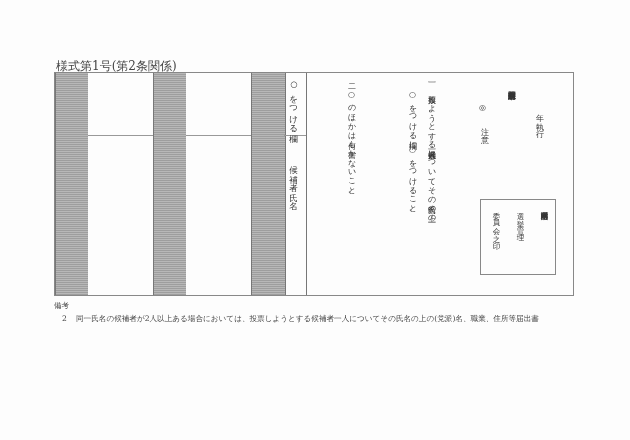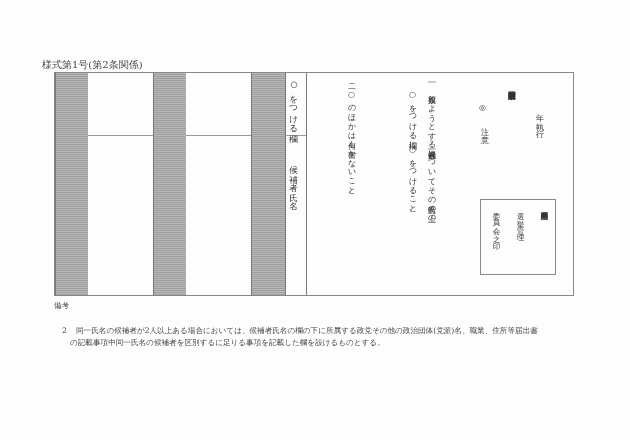--- a/index.html
+++ b/index.html
@@ -1,31 +1,31 @@
 <!DOCTYPE html>
 <html><head>
 <meta charset="utf-8">
 <style>
   html, body { margin:0; padding:0; }
   body { width:630px; height:440px; background:#fdfdfd; position:relative; overflow:hidden;
          font-family:"DejaVu Serif","Liberation Serif",serif; color:#333; }
-  .form-title { position:absolute; left:42px; top:58px; font-size:10px; color:#444; }
+  .form-title { position:absolute; left:56px; top:58px; font-size:12px; color:#444; }
   .ballot { position:absolute; left:54px; top:72px; width:520px; height:224px;
             border:1px solid #888; box-sizing:border-box; background:#fdfdfd; }
   .hatch { position:absolute; top:0; bottom:0; width:33px; border-left:1px solid #777; border-right:1px solid #777;
            background: repeating-linear-gradient(to bottom, #b8b8b8 0px, #b8b8b8 1px, #9e9e9e 1px, #9e9e9e 2px); }
   .cell { position:absolute; background:#fdfdfd; }
   .hline { position:absolute; height:0; border-top:1px solid #999; }
   .vline { position:absolute; width:0; border-left:1px solid #777; }
   .vert { writing-mode: vertical-rl; text-orientation: upright; position:absolute; white-space:nowrap; }
   .label-col { font-size:8.5px; letter-spacing:0px; }
   .notes { font-size:8px; }
   .seal { position:absolute; border:1px solid #888; box-sizing:border-box; }
   .remarks { position:absolute; left:54px; top:300px; font-size:7.6px; color:#444; line-height:12.5px; }
-  .remarks .head { margin-bottom:12px; }
+  .remarks .head { margin-bottom:0px; }
   .remarks .item { padding-left:8px; white-space:nowrap; }
   .remarks .cont { padding-left:16px; white-space:nowrap; }
   .num { display:inline-block; width:14px; }
 </style>
 </head>
 <body>
 
 <div class="form-title">様式第1号(第2条関係)</div>
 
 <div class="ballot">
@@ -65,16 +65,15 @@
   <div class="seal" style="left:425px; top:126px; width:76px; height:76px;">
     <div class="vert notes" style="right:6px; top:6px; font-size:7.5px; line-height:9px;">熊本県南阿蘇村</div>
     <div class="vert notes" style="right:30px; top:6px; font-size:7.5px;">選　挙　管　理</div>
     <div class="vert notes" style="right:54px; top:6px; font-size:7.5px;">委　員　会　之　印</div>
   </div>
 </div>
 
 <div class="remarks">
   <div class="head">備考</div>
   <div class="item">
-    <span class="num">2</span><span>同一氏名の候補者が2人以上ある場合においては、候補者氏名の欄の下に所属する政党その他の政治団体(党派)名、職業、住所等届出書</span>
+    <span class="num">2</span><span>同一氏名の候補者が2人以上ある場合においては、投票しようとする候補者一人についてその氏名の上の(党派)名、職業、住所等届出書</span>
   </div>
-  <div class="cont">の記載事項中同一氏名の候補者を区別するに足りる事項を記載した欄を設けるものとする。</div>
 </div>
 
 </body></html>

